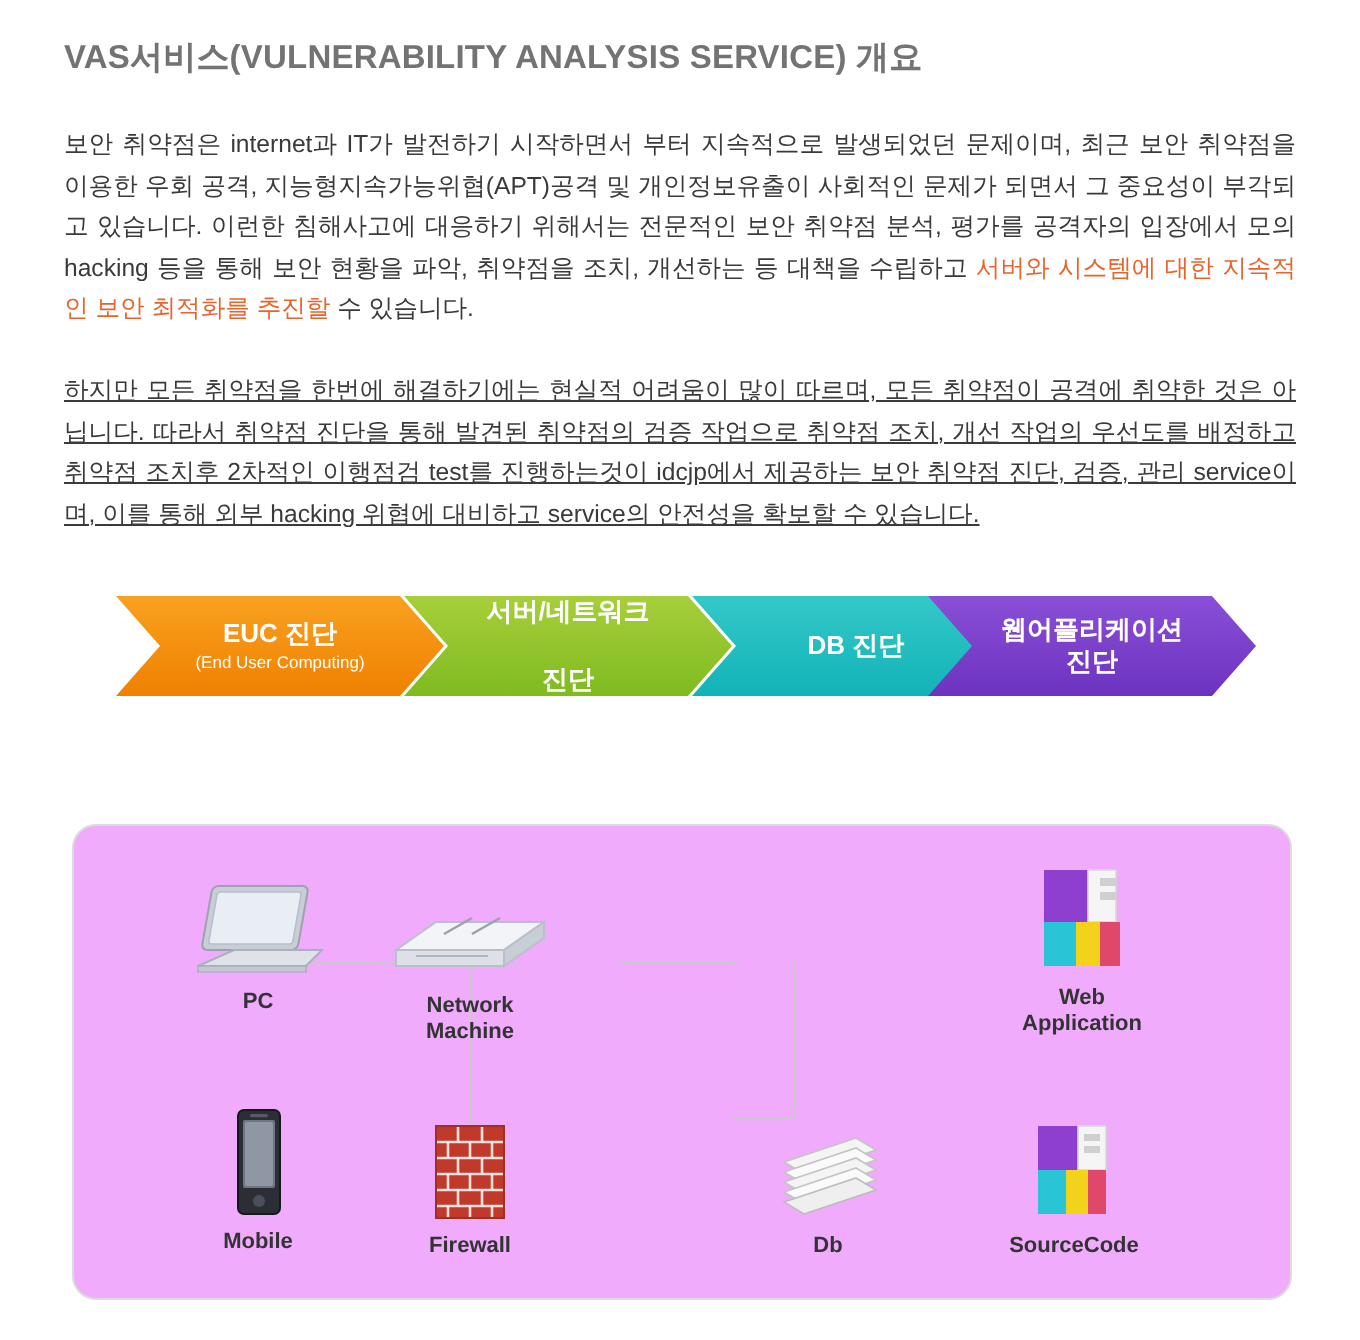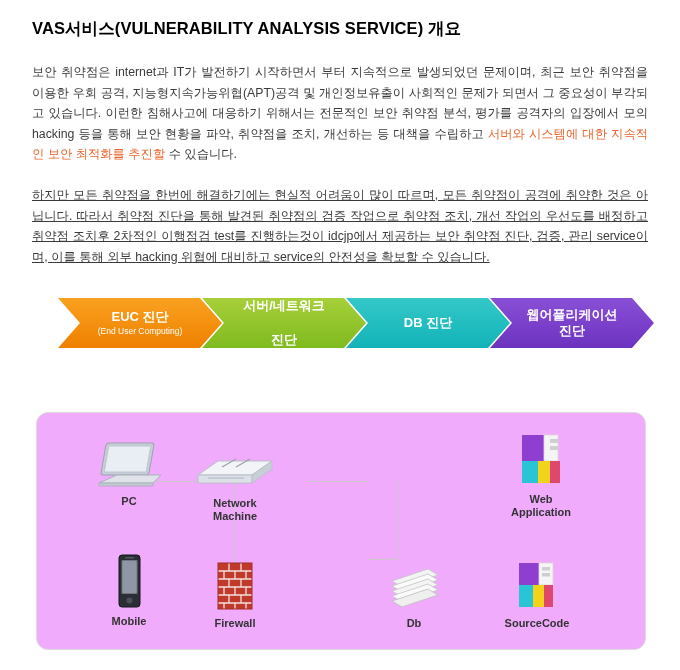--- a/index.html
+++ b/index.html
@@ -16,21 +16,21 @@
   }
   .page {
     width: 680px; height: 670px;
     position: relative;
   }
   .title {
     position: absolute;
     left: 32px; top: 18px;
     font-size: 16.5px;
     font-weight: bold;
-    color: #000000;
+    color: #737373;
     letter-spacing: 0.1px;
     white-space: nowrap;
   }
   .body-copy {
     position: absolute;
     left: 32px;
     width: 616px;
     font-size: 12.3px;
     line-height: 20.5px;
     color: #3a3a3a;
@@ -61,21 +61,21 @@
     clip-path: polygon(0 0, calc(100% - 22px) 0, 100% 50%, calc(100% - 22px) 100%, 0 100%, 22px 50%);
   }
   .chev .l1 { font-size: 13px; line-height: 16px; }
   .chev .l2 { font-size: 8.5px; line-height: 12px; font-weight: normal; }
   .chev.two .l1 { font-size: 13px; line-height: 16px; }
   .chev.two .l2b { font-size: 13px; line-height: 16px; font-weight: bold; }
 
   .chev1 { left: 26px;  width: 164px; background: linear-gradient(180deg,#f9a120 0%, #f08000 100%); }
   .chev2 { left: 170px; width: 164px; background: linear-gradient(180deg,#a7cf3a 0%, #7fbb1f 100%); justify-content: space-between; }
   .chev3 { left: 314px; width: 164px; background: linear-gradient(180deg,#34c8c8 0%, #12b3b8 100%); }
-  .chev4 { left: 458px; width: 164px; background: linear-gradient(180deg,#8a4fd6 0%, #6c33c0 100%); }
+  .chev4 { left: 432px; width: 164px; background: linear-gradient(180deg,#8a4fd6 0%, #6c33c0 100%); }
 
   
   .panel {
     position: absolute;
     left: 36px; top: 412px;
     width: 610px; height: 238px;
     border: 1px solid #dcdcdc;
     border-radius: 12px;
     background: #f0abfc;
   }

